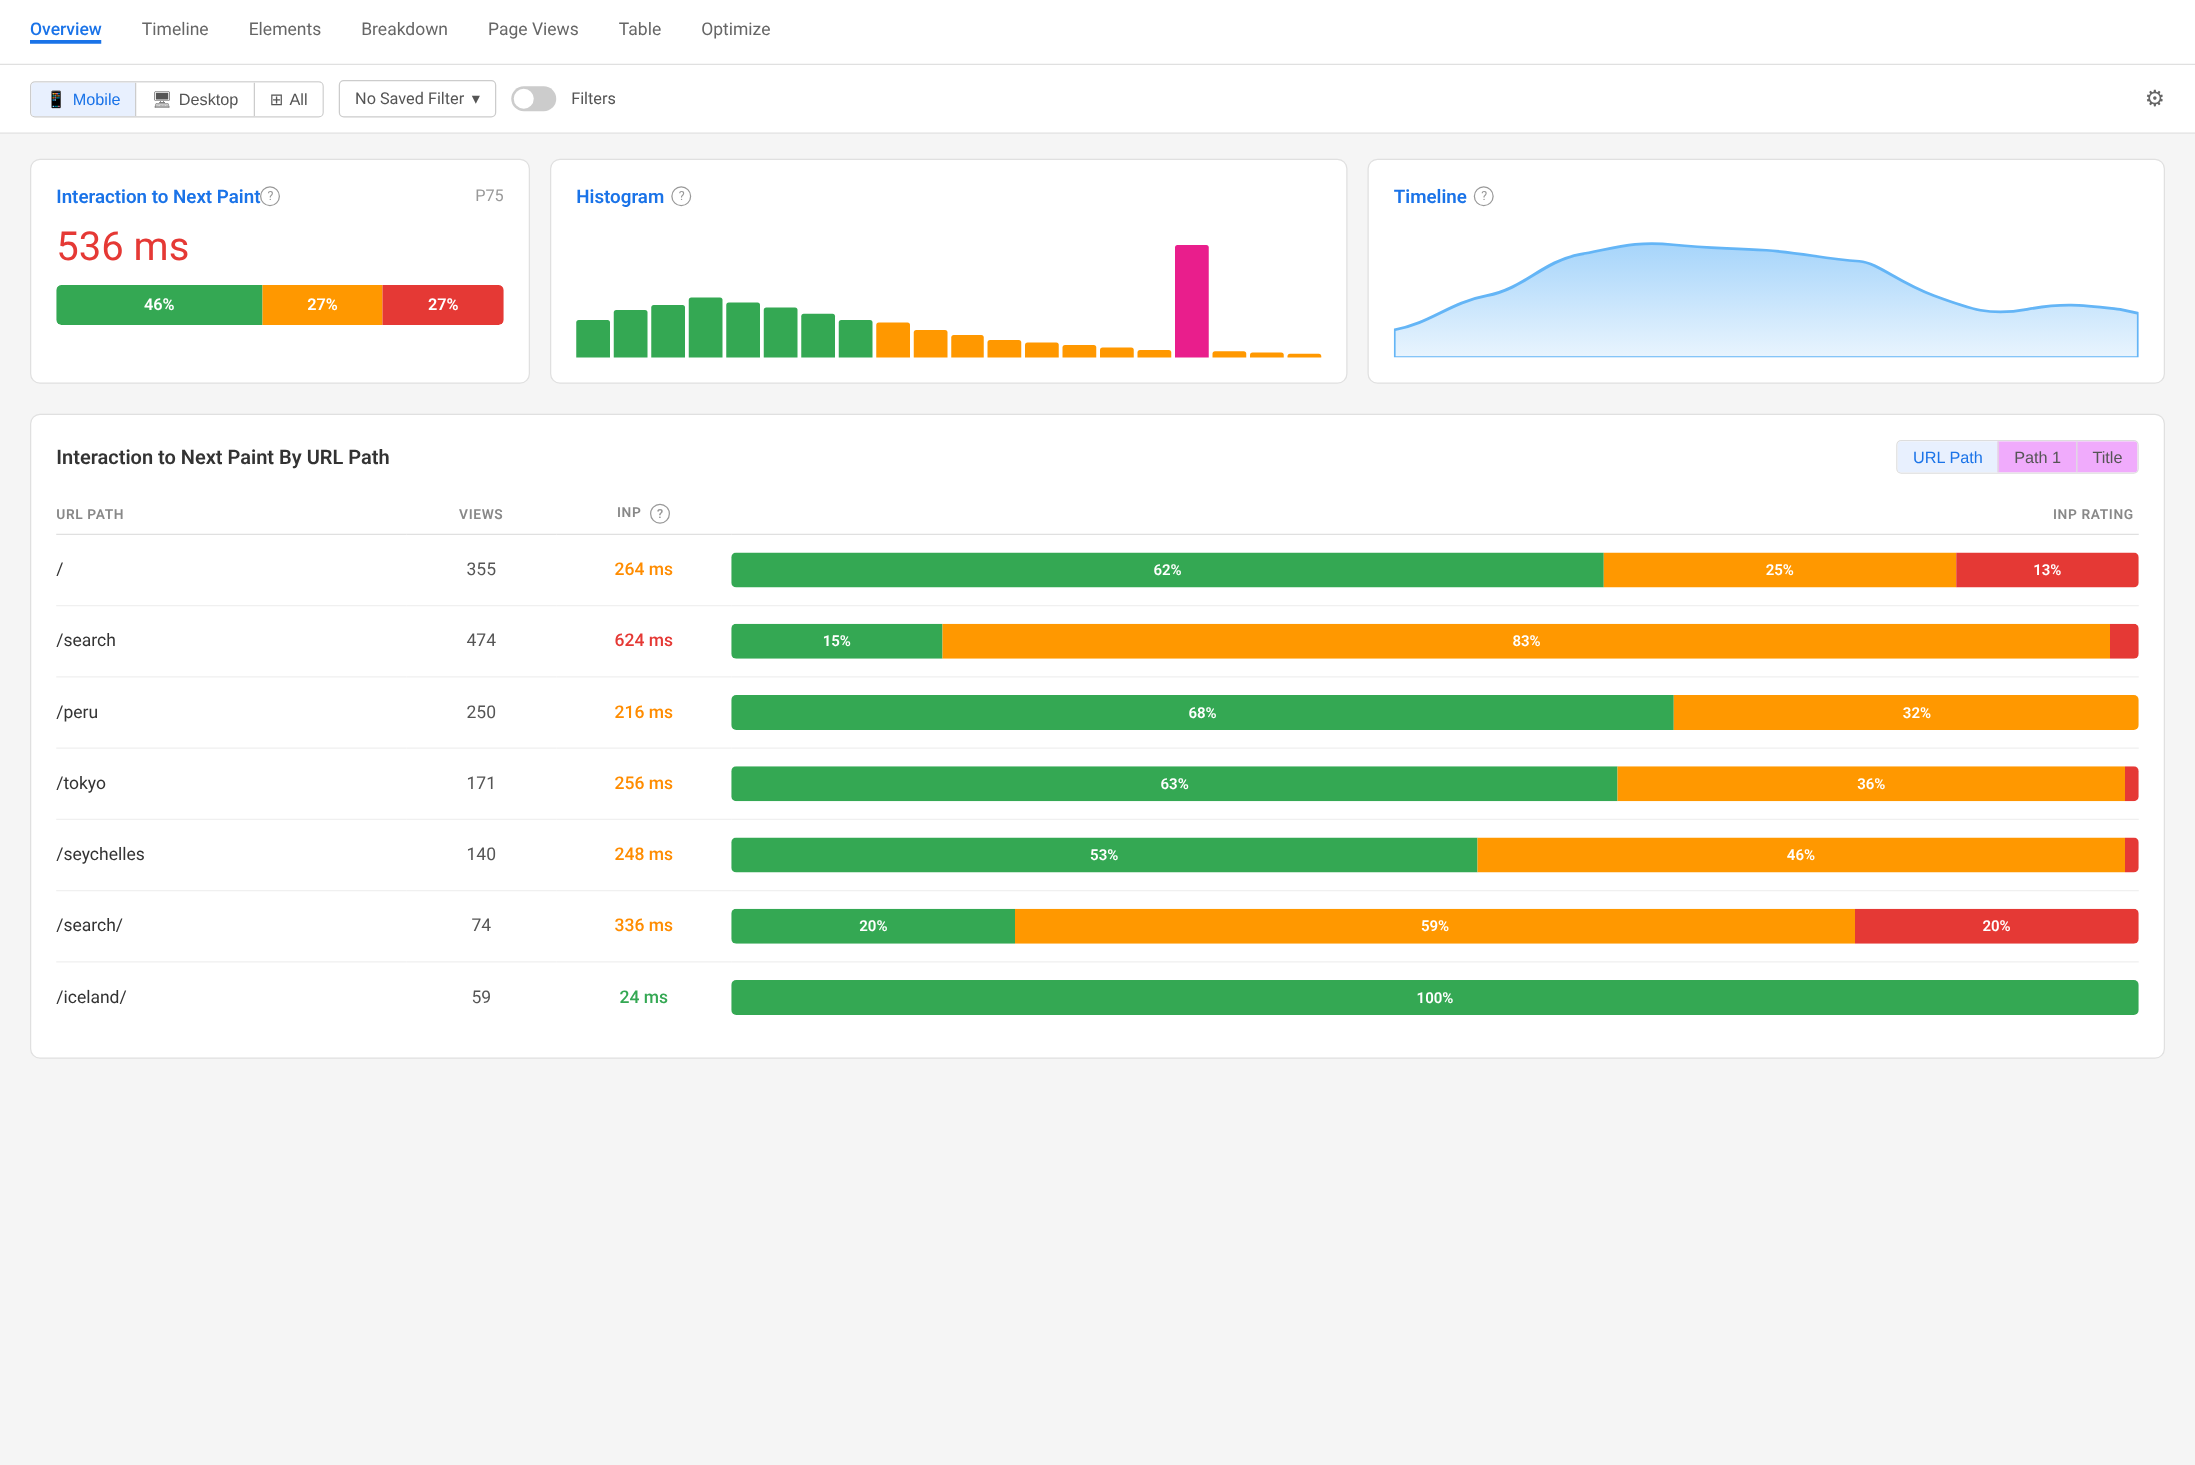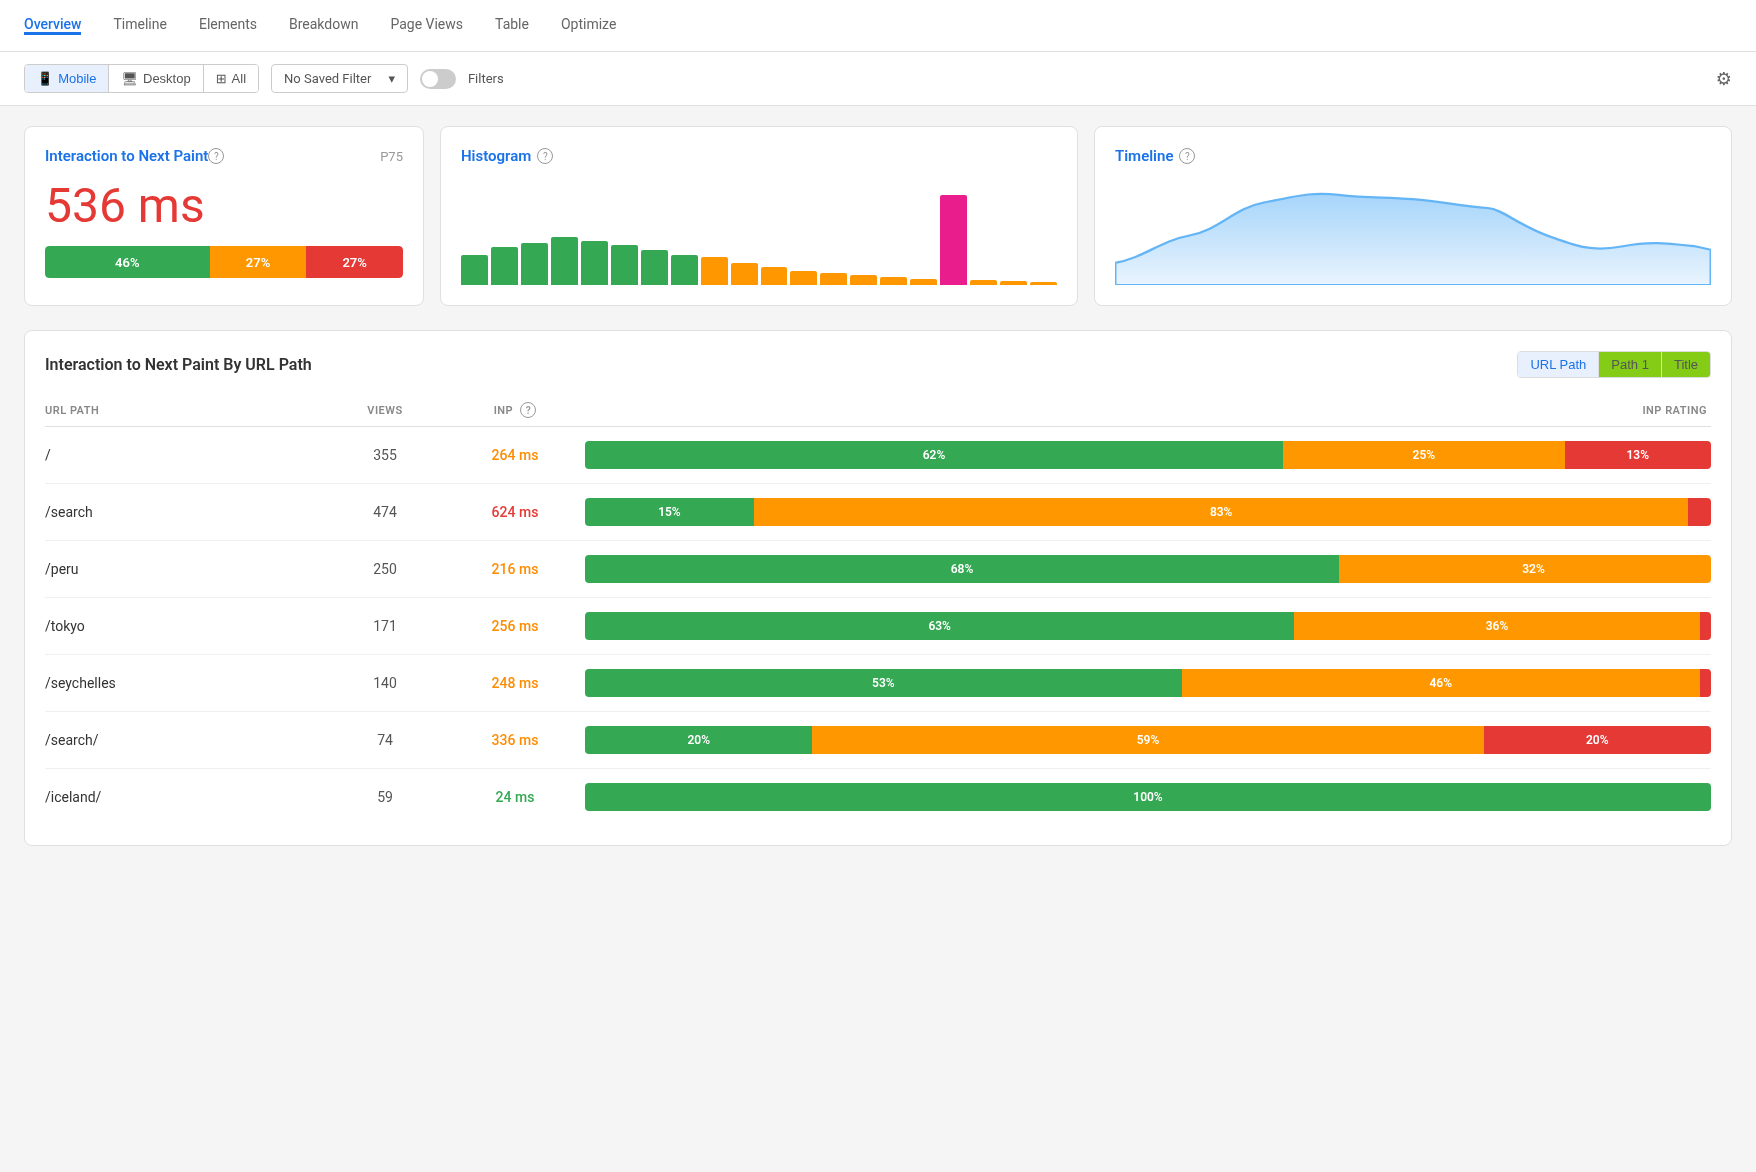--- a/index.html
+++ b/index.html
@@ -9,53 +9,53 @@
     .nav-bar { background: #fff; border-bottom: 1px solid #e0e0e0; padding: 0 24px; display: flex; align-items: center; height: 52px; gap: 32px; }
     .nav-item { font-size: 14px; color: #666; cursor: pointer; padding: 0 0; border-bottom: 3px solid transparent; text-decoration: none; }
     .nav-item.active { color: #1a73e8; border-bottom: 3px solid #1a73e8; font-weight: 500; }
 
     
     .filter-bar { background: #fff; padding: 12px 24px; display: flex; align-items: center; gap: 12px; border-bottom: 1px solid #e0e0e0; }
     .device-toggle { display: flex; border: 1px solid #ccc; border-radius: 4px; overflow: hidden; }
     .device-btn { padding: 6px 12px; background: #fff; border: none; cursor: pointer; font-size: 13px; color: #555; display: flex; align-items: center; gap: 5px; }
     .device-btn.active { background: #e8f0fe; color: #1a73e8; font-weight: 500; }
     .device-btn + .device-btn { border-left: 1px solid #ccc; }
-    .filter-dropdown { border: 1px solid #ccc; border-radius: 4px; padding: 6px 12px; background: #fff; font-size: 13px; color: #555; cursor: pointer; display: flex; align-items: center; gap: 17px; }
+    .filter-dropdown { border: 1px solid #ccc; border-radius: 4px; padding: 6px 12px; background: #fff; font-size: 13px; color: #555; cursor: pointer; display: flex; align-items: center; gap: 6px; }
     .toggle-switch { width: 36px; height: 20px; background: #ccc; border-radius: 10px; position: relative; cursor: pointer; }
     .toggle-switch .knob { width: 16px; height: 16px; background: #fff; border-radius: 50%; position: absolute; top: 2px; left: 2px; transition: 0.2s; }
     .filters-label { font-size: 13px; color: #555; }
     .settings-icon-btn { margin-left: auto; background: none; border: none; cursor: pointer; color: #666; font-size: 18px; }
 
     
     .main-content { padding: 20px 24px; }
 
     
     .cards-row { display: grid; grid-template-columns: 400px 1fr 1fr; gap: 16px; margin-bottom: 24px; }
     .card { background: #fff; border-radius: 8px; border: 1px solid #e0e0e0; padding: 20px; overflow: hidden; }
     .card-title { font-size: 15px; font-weight: 600; color: #1a73e8; display: flex; align-items: center; gap: 6px; }
     .card-badge { font-size: 13px; color: #999; margin-left: auto; }
     .help-icon { width: 16px; height: 16px; border-radius: 50%; border: 1px solid #999; display: inline-flex; align-items: center; justify-content: center; font-size: 10px; color: #999; cursor: pointer; }
-    .metric-value { font-size: 48px; font-weight: 400; color: #e53935; margin: 12px 0; }
+    .metric-value { font-size: 32px; font-weight: 400; color: #e53935; margin: 12px 0; }
     .progress-bar { display: flex; border-radius: 4px; overflow: hidden; height: 32px; }
     .progress-seg { display: flex; align-items: center; justify-content: center; font-size: 13px; font-weight: 600; color: #fff; }
 
     
     .histogram-container { display: flex; align-items: flex-end; gap: 3px; height: 120px; padding-top: 10px; }
     .hist-bar { border-radius: 2px 2px 0 0; min-width: 14px; }
 
     
     .timeline-container { height: 120px; padding-top: 10px; position: relative; overflow: hidden; }
     .timeline-svg { width: 100%; height: 100%; }
 
     
     .table-section { background: #fff; border-radius: 8px; border: 1px solid #e0e0e0; padding: 20px; }
     .table-header-row { display: flex; align-items: center; justify-content: space-between; margin-bottom: 16px; }
     .table-title { font-size: 16px; font-weight: 600; color: #333; }
     .path-toggle { display: flex; border: 1px solid #ddd; border-radius: 4px; overflow: hidden; }
-    .path-btn { padding: 5px 12px; background: #84cc16; border: none; cursor: pointer; font-size: 13px; color: #555; }
+    .path-btn { padding: 5px 12px; background: #f0abfc; border: none; cursor: pointer; font-size: 13px; color: #555; }
     .path-btn.active { background: #e8f0fe; color: #1a73e8; font-weight: 500; }
     .path-btn + .path-btn { border-left: 1px solid #ddd; }
 
     
     .data-table { width: 100%; border-collapse: collapse; }
     .data-table thead tr { border-bottom: 1px solid #e0e0e0; }
     .data-table thead th { font-size: 11px; font-weight: 600; color: #888; text-transform: uppercase; padding: 8px 0; text-align: left; letter-spacing: 0.5px; }
     .data-table thead th.right { text-align: right; }
     .data-table tbody tr { border-bottom: 1px solid #f0f0f0; }
     .data-table tbody tr:last-child { border-bottom: none; }

